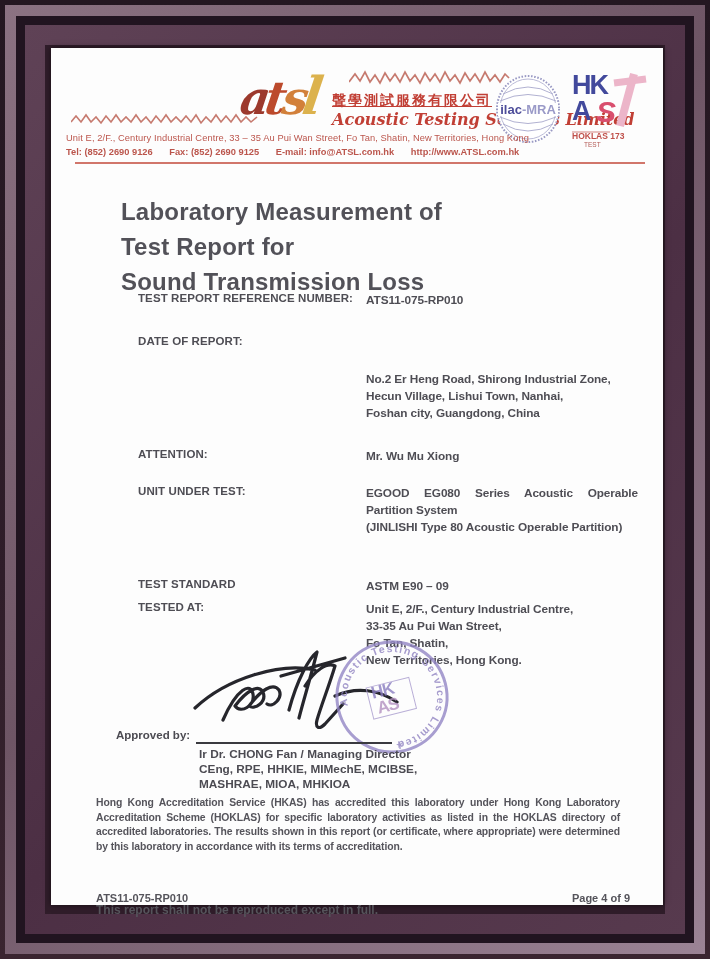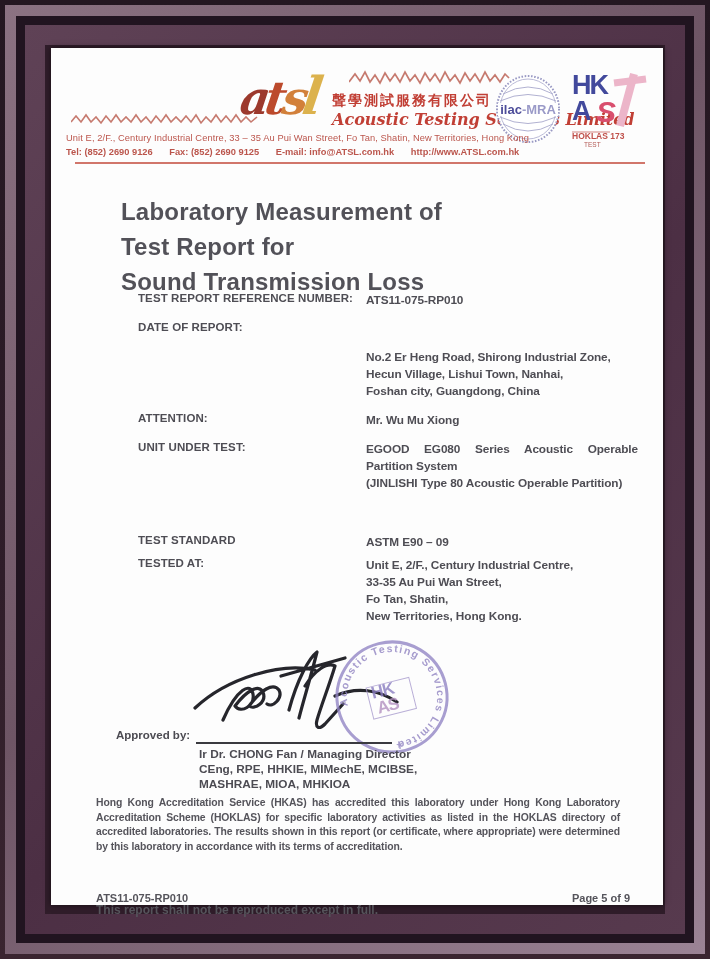--- a/index.html
+++ b/index.html
@@ -22,21 +22,21 @@
   }
   
   .atsl-logo{position:absolute;left:190px;top:22px;font-family:"DejaVu Serif",serif;
     font-style:italic;font-weight:bold;transform:skewX(-8deg);line-height:1;}
   .atsl-logo span{font-size:46px;}
   .l-a{color:#9c392d;}
   .l-t{color:#bc4a2c;margin-left:-5px;}
   .l-s{color:#d2803a;margin-left:-4px;}
   .l-l{color:#dcb24d;margin-left:-6px;font-size:52px !important;}
   .cn-name{position:absolute;left:281px;top:44px;font-size:14px;font-weight:bold;
-    color:#c13f35;letter-spacing:2px;white-space:nowrap;}
+    color:#c13f35;letter-spacing:2px;white-space:nowrap;text-decoration:underline;}
   .en-script{position:absolute;left:281px;top:62px;font-family:"DejaVu Serif",serif;
     font-style:italic;font-weight:bold;font-size:16px;color:#c13f35;white-space:nowrap;}
   .addr1{position:absolute;left:15px;top:85px;width:530px;font-size:9.3px;font-weight:normal;
     color:#bb554c;white-space:nowrap;letter-spacing:.1px;}
   .addr2{position:absolute;left:15px;top:99px;font-size:9.3px;font-weight:bold;color:#bb554c;white-space:nowrap;}
   .addr2 span{margin-right:14px;}
   .red-rule{position:absolute;left:24px;top:114px;width:570px;height:0;border-top:2px solid #d1766b;}
   .zz-left{position:absolute;left:20px;top:64px;}
   .zz-right{position:absolute;left:298px;top:20px;}
   .ilac{position:absolute;left:444px;top:26px;}
@@ -44,21 +44,21 @@
   
   .title{position:absolute;left:70px;top:146px;font-size:24px;font-weight:bold;
     color:#525158;line-height:35px;letter-spacing:.2px;}
   
   .fields{position:absolute;left:87px;top:244px;width:500px;}
   .frow{display:grid;grid-template-columns:228px 272px;}
   .flabel{font-size:11.5px;font-weight:bold;color:#4e4d54;letter-spacing:.1px;}
   .fvalue{font-size:11.8px;font-weight:bold;color:#4e4d54;white-space:pre-line;
     letter-spacing:-.1px;line-height:17px;}
   .just{text-align:justify;}
-  .mt-s{margin-top:12px;} .mt-xl{margin-top:42px;}
+  .mt-s{margin-top:26px;} .mt-xl{margin-top:42px;}
   
   .approved-by{position:absolute;left:65px;top:681px;font-size:11.5px;font-weight:bold;color:#4c4b52;}
   .sig-svg{position:absolute;left:138px;top:596px;}
   .sig-line{position:absolute;left:145px;top:694px;width:196px;border-top:2px solid #3a3a40;}
   .sig-name{position:absolute;left:148px;top:699px;font-size:11.8px;font-weight:bold;
     color:#4c4b52;line-height:15px;white-space:pre-line;}
   .stamp{position:absolute;left:282px;top:590px;transform:rotate(-14deg);opacity:.8;}
   
   .accr{position:absolute;left:45px;top:748px;width:524px;font-size:10.4px;font-weight:bold;
     color:#55545b;line-height:14.6px;text-align:justify;letter-spacing:-.1px;}
@@ -129,31 +129,31 @@
   </div>
 
   <div class="fields">
     <div class="frow">
       <div class="flabel">TEST REPORT REFERENCE NUMBER:</div>
       <div class="fvalue">ATS11-075-RP010</div>
     </div>
     <div class="frow mt-s">
       <div class="flabel">DATE OF REPORT:</div>
     </div>
-    <div class="frow" style="margin-top:16px">
+    <div class="frow" style="margin-top:24px">
       <div class="flabel"></div>
       <div class="fvalue just">No.2 Er Heng Road, Shirong Industrial Zone,
 Hecun Village, Lishui Town, Nanhai,
 Foshan city, Guangdong, China</div>
     </div>
     <div class="frow mt-s">
       <div class="flabel">ATTENTION:</div>
       <div class="fvalue">Mr. Wu Mu Xiong</div>
     </div>
-    <div class="frow" style="margin-top:12px">
+    <div class="frow" style="margin-top:20px">
       <div class="flabel">UNIT UNDER TEST:</div>
       <div class="fvalue just">EGOOD EG080 Series Acoustic Operable Partition System
 (JINLISHI Type 80 Acoustic Operable Partition)</div>
     </div>
     <div class="frow mt-xl">
       <div class="flabel">TEST STANDARD</div>
       <div class="fvalue">ASTM E90 – 09</div>
     </div>
     <div class="frow" style="margin-top:6px">
       <div class="flabel">TESTED AT:</div>
@@ -188,16 +188,16 @@
   <div class="approved-by">Approved by:</div>
   <div class="sig-line"></div>
   <div class="sig-name" style="white-space:pre-line">Ir Dr. CHONG Fan / Managing Director
 CEng, RPE, HHKIE, MIMechE, MCIBSE,
 MASHRAE, MIOA, MHKIOA</div>
 
   <div class="accr">Hong Kong Accreditation Service (HKAS) has accredited this laboratory under Hong Kong Laboratory Accreditation Scheme (HOKLAS) for specific laboratory activities as listed in the HOKLAS directory of accredited laboratories. The results shown in this report (or certificate, where appropriate) were determined by this laboratory in accordance with its terms of accreditation.</div>
   <div class="note">This report shall not be reproduced except in full.</div>
   <div class="pagerow">
     <span>ATS11-075-RP010</span>
-    <span>Page 5 of 9</span>
+    <span>Page 4 of 9</span>
   </div>
 
 </div>
 
 </body></html>

